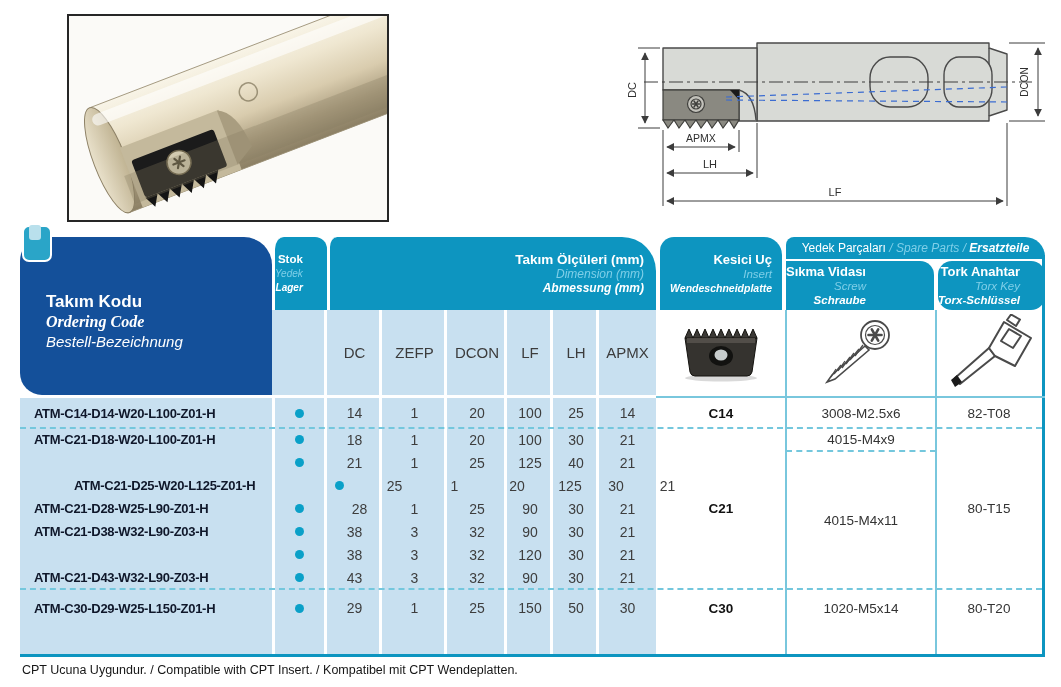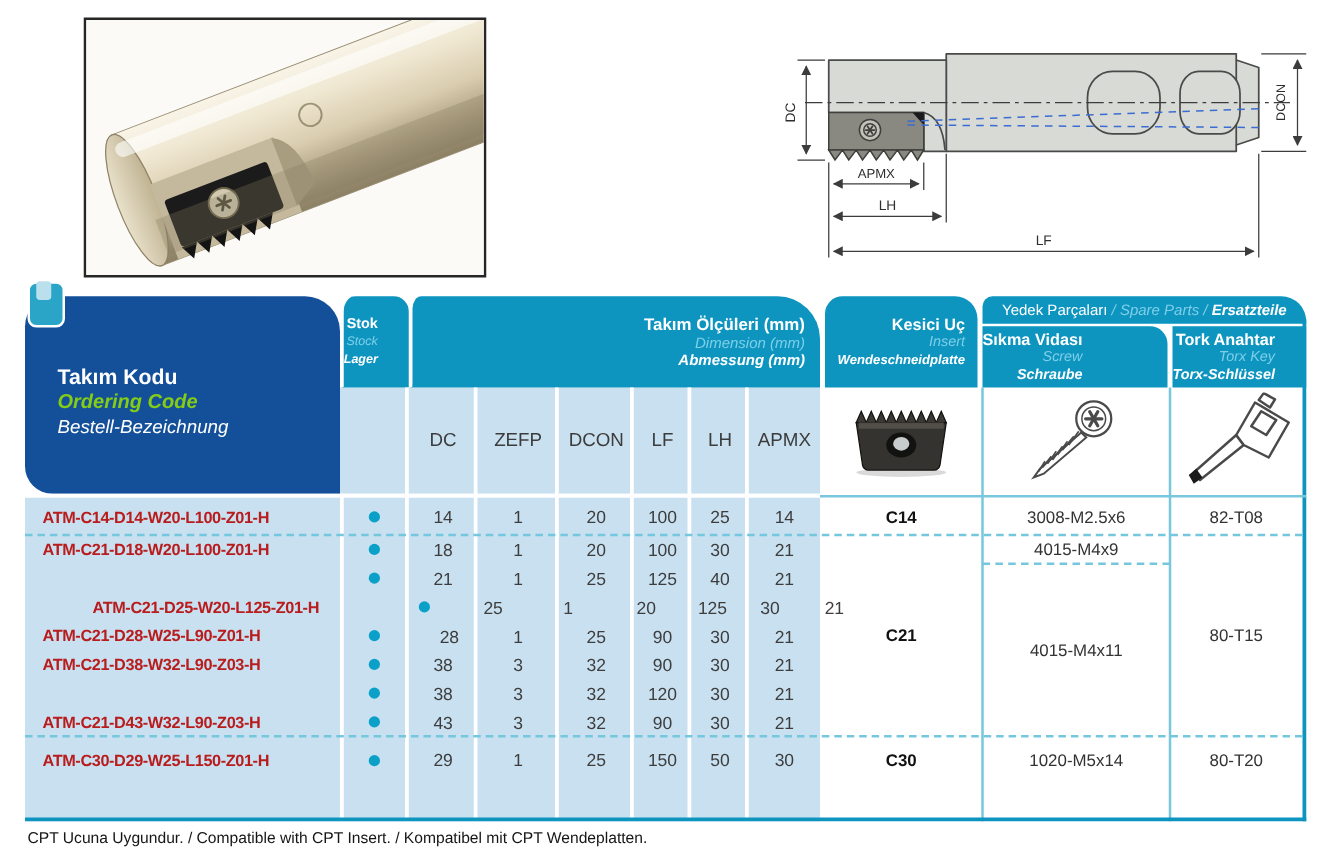--- a/index.html
+++ b/index.html
@@ -6,25 +6,25 @@
   .page{position:relative;width:1061px;height:687px;background:#fff;overflow:hidden;
         font-family:"Liberation Sans",sans-serif;}
   
   .photo-frame{position:absolute;left:67px;top:14px;width:318px;height:204px;
                border:2px solid #262626;background:#fbfaf7;}
   
   .diagram{position:absolute;left:608px;top:12px;width:444px;height:206px;}
   
   .tablewrap{position:absolute;left:20px;top:237px;width:1025px;height:423px;}
   .abs{position:absolute;}
-  .teal{background:#0d95c0;}
+  .teal{background:#0d95c0;border-radius:14px;}
   .codebox{position:absolute;left:0;top:0;width:252px;height:158px;background:#14509a;
            border-radius:24px 28px 0 22px;z-index:2;padding:55px 12px 0 26px;box-sizing:border-box;}
   .codebox .l1{color:#fff;font-size:17px;font-weight:bold;line-height:20px;}
-  .codebox .l2{color:#84cc16;font-size:16px;font-weight:bold;font-style:italic;line-height:20px;}
+  .codebox .l2{color:#ffffff;font-size:16px;font-weight:bold;font-style:italic;line-height:20px;font-family:Liberation Serif, serif;}
   .codebox .l3{color:#fff;font-size:15px;font-style:italic;line-height:19px;}
   .glyph{position:absolute;left:2px;top:-12px;width:26px;height:33px;background:#2aa5c8;
          border:2px solid #fff;border-radius:7px;z-index:3;}
   .glyph .inner{position:absolute;left:5px;top:-2px;width:12px;height:15px;background:#b9e0ec;
                 border-radius:3px;}
   .hcell{position:absolute;display:flex;align-items:center;
          box-sizing:border-box;z-index:1;}
   .hcell .stack{text-align:right;}
   .hl-tr{color:#fff;font-size:13px;font-weight:bold;line-height:15px;}
   .hl-en{color:#7fcfe8;font-size:11.5px;font-style:italic;line-height:14px;}
@@ -48,21 +48,21 @@
   .vline{position:absolute;width:3px;background:#fff;top:73px;height:347px;z-index:2;}
   .tealline{position:absolute;width:2px;background:#79c7dd;top:73px;height:347px;}
   .rightborder{position:absolute;left:1022px;top:18px;width:3px;height:402px;background:#0d95c0;}
   .toprule{position:absolute;left:636px;top:159px;width:389px;height:2px;background:#79c7dd;}
   .botline{position:absolute;left:0;top:417px;width:1025px;height:3px;background:#0d95c0;z-index:3;}
   .dimlab{position:absolute;top:73px;height:85px;display:flex;align-items:center;
           justify-content:center;font-size:15px;color:#3c3c3c;z-index:3;}
   .piccell{position:absolute;top:73px;height:85px;display:flex;align-items:center;justify-content:center;}
   .trow{position:absolute;left:0;width:636px;z-index:3;}
   .trow .code{position:absolute;left:0;top:0;bottom:0;width:252px;display:flex;align-items:center;
-              padding-left:14px;box-sizing:border-box;font-size:13px;font-weight:bold;color:#b91c1c;
+              padding-left:14px;box-sizing:border-box;font-size:13px;font-weight:bold;color:#0f172a;
               letter-spacing:-0.3px;white-space:nowrap;}
   .trow .cell{position:absolute;top:0;bottom:0;display:flex;align-items:center;justify-content:center;}
   .trow .dotc{left:252px;width:55px;}
   .trow .num{font-size:14px;color:#3d3d3d;}
   .dot{width:9px;height:9px;border-radius:50%;background:#0aa0c8;}
   .mcell{position:absolute;display:flex;align-items:center;justify-content:center;z-index:3;
          font-size:13.5px;color:#333;}
   .mcell.ins{font-weight:bold;color:#111;}
   .dash{position:absolute;border-top:2px dashed #74c7dd;height:0;z-index:4;}
   .dash1{left:0;top:190px;width:1022px;}
@@ -180,21 +180,21 @@
 
     <div class="codebox">
       <div class="l1">Takım Kodu</div>
       <div class="l2">Ordering Code</div>
       <div class="l3">Bestell-Bezeichnung</div>
     </div>
 
     <div class="hcell teal stokhead">
       <div class="stack">
         <div class="hl-tr">Stok</div>
-        <div class="hl-en">Stock</div>
+        <div class="hl-en">Yedek</div>
         <div class="hl-de">Lager</div>
       </div>
     </div>
 
     <div class="hcell teal dimhead">
       <div class="stack">
         <div class="hl-tr" style="font-size:13.5px">Takım Ölçüleri (mm)</div>
         <div class="hl-en" style="font-size:12px">Dimension (mm)</div>
         <div class="hl-de" style="font-size:12px">Abmessung (mm)</div>
       </div>

